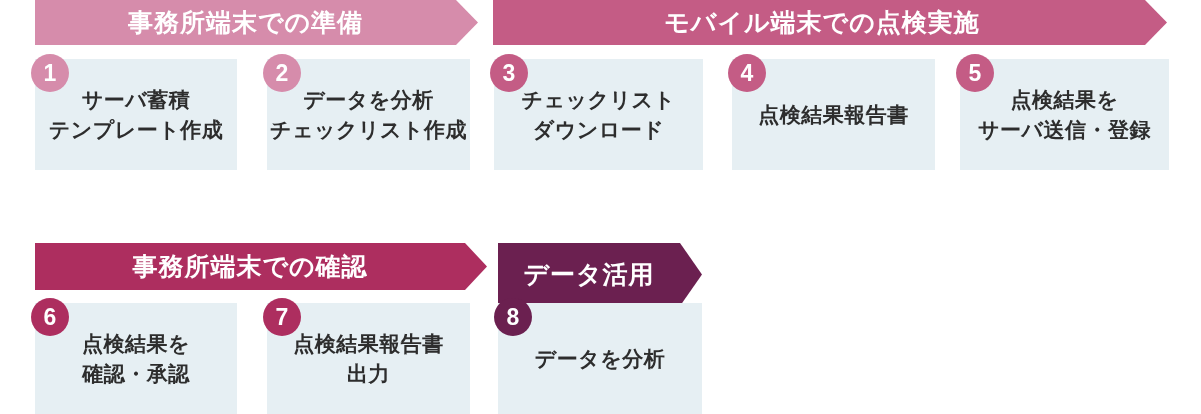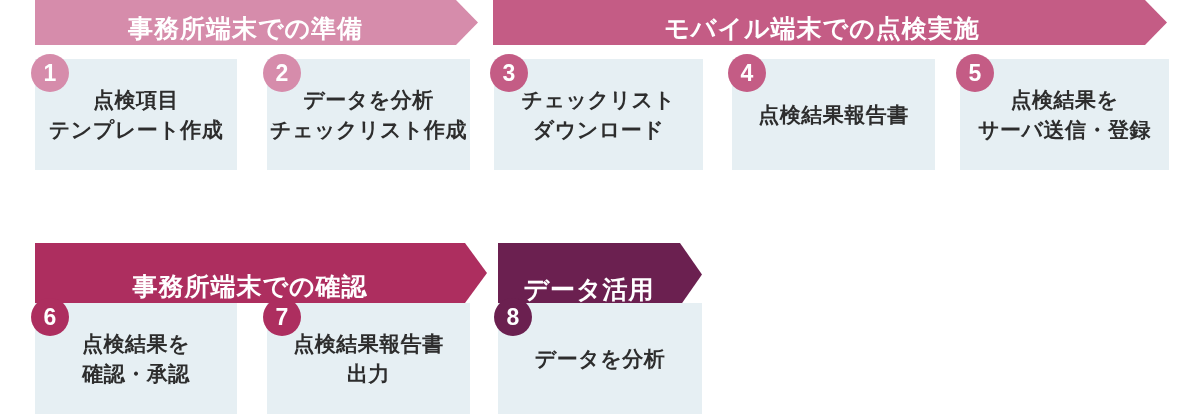--- a/index.html
+++ b/index.html
@@ -12,21 +12,21 @@
     position: relative;
     width: 1201px;
     height: 414px;
     background: #ffffff;
     overflow: hidden;
   }
   .banner {
     position: absolute;
     box-sizing: border-box;
     display: flex;
-    align-items: flex-end;
+    align-items: center;
     justify-content: center;
     padding-right: 22px; 
     clip-path: polygon(0 0, calc(100% - 22px) 0, 100% 50%, calc(100% - 22px) 100%, 0 100%);
   }
   .banner-label {
     color: #ffffff;
     font-size: 25px;
     font-weight: bold;
     letter-spacing: 1px;
     white-space: nowrap;
@@ -64,21 +64,21 @@
 </head>
 <body>
 
 <div class="diagram">
     <div class="banner" style="left: 35px; top: 0px; width: 443px; height: 45px; background: rgb(214, 140, 171);">
       <div class="banner-label">事務所端末での準備</div>
     </div>
     <div class="step-box" style="left: 35px; top: 59px; width: 202px; height: 111px;">
       <div class="step-num" style="background: rgb(214, 140, 171);">1</div>
       <div class="step-label">
-        <div class="step-line">点検項目</div>
+        <div class="step-line">サーバ蓄積</div>
         <div class="step-line">テンプレート作成</div>
       </div>
     </div>
     <div class="step-box" style="left: 267px; top: 59px; width: 203px; height: 111px;">
       <div class="step-num" style="background: rgb(214, 140, 171);">2</div>
       <div class="step-label">
         <div class="step-line">データを分析</div>
         <div class="step-line">チェックリスト作成</div>
       </div>
     </div>
@@ -98,21 +98,21 @@
         <div class="step-line">点検結果報告書</div>
       </div>
     </div>
     <div class="step-box" style="left: 960px; top: 59px; width: 209px; height: 111px;">
       <div class="step-num" style="background: rgb(196, 92, 133);">5</div>
       <div class="step-label">
         <div class="step-line">点検結果を</div>
         <div class="step-line">サーバ送信・登録</div>
       </div>
     </div>
-    <div class="banner" style="left: 35px; top: 243px; width: 452px; height: 60px; background: rgb(173, 46, 95);">
+    <div class="banner" style="left: 35px; top: 243px; width: 452px; height: 47px; background: rgb(173, 46, 95);">
       <div class="banner-label">事務所端末での確認</div>
     </div>
     <div class="step-box" style="left: 35px; top: 303px; width: 202px; height: 111px;">
       <div class="step-num" style="background: rgb(173, 46, 95);">6</div>
       <div class="step-label">
         <div class="step-line">点検結果を</div>
         <div class="step-line">確認・承認</div>
       </div>
     </div>
     <div class="step-box" style="left: 267px; top: 303px; width: 203px; height: 111px;">

